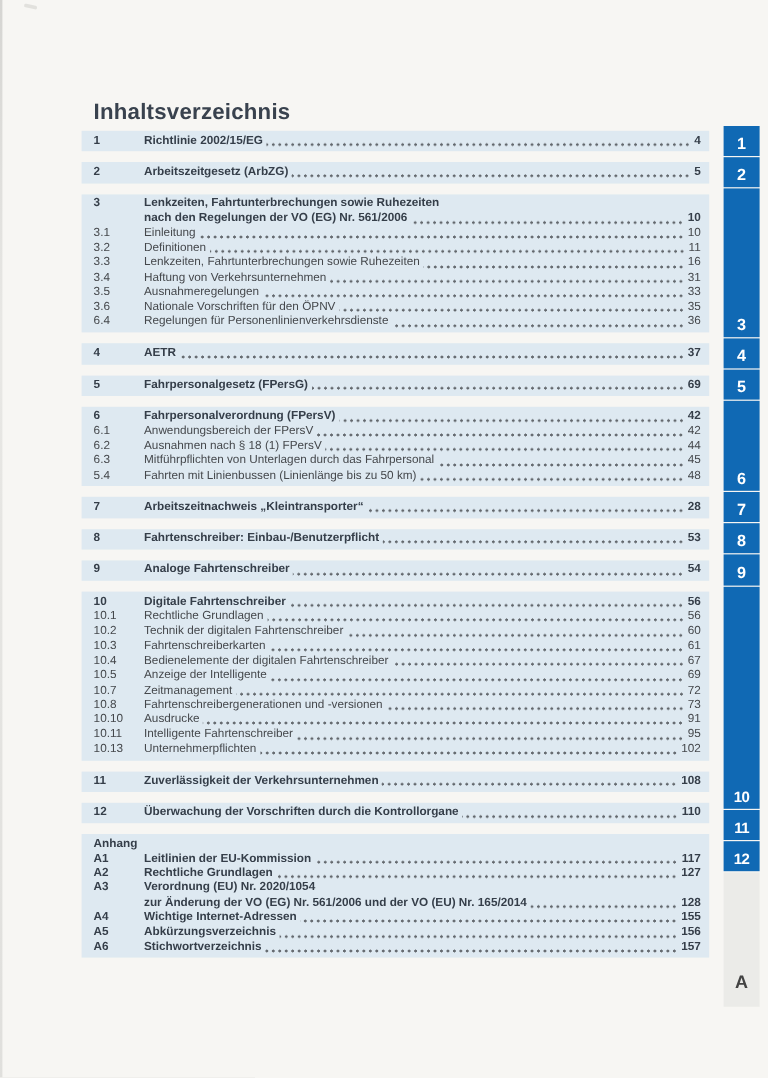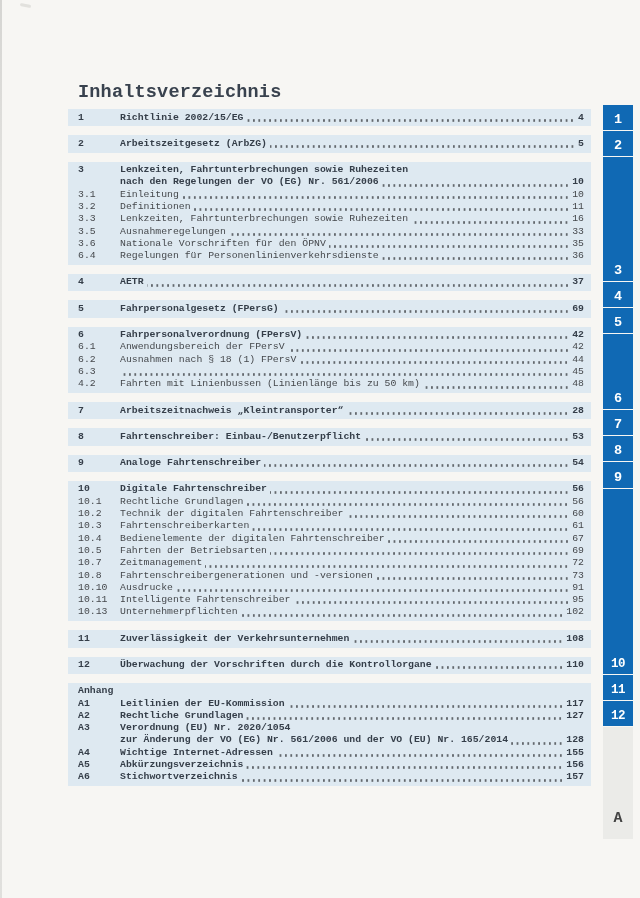--- a/index.html
+++ b/index.html
@@ -2,21 +2,21 @@
 <html><head>
 <meta charset="utf-8">
 <style>
   html,body { margin:0; padding:0; background:#e9e9e7; }
   .page {
     position:relative;
     width:640px; height:898px;
     margin:0 auto;
     background:#f7f6f3;
     overflow:hidden;
-    font-family:Liberation Mono, monospace;
+    font-family:Liberation Sans, sans-serif;
     --tab-blue:#1069b4;
     --tab-gray:#ebebe8;
     --band:#dee9f1;
   }
   .scan-edge {
     position:absolute; left:0; top:0; width:2px; height:100%;
     background:linear-gradient(to bottom,#b4b4b1,#d9d9d6 30%,#c9c9c6);
     opacity:.5;
   }
   .corner-smudge {
@@ -111,20 +111,26 @@
           <div class="leader"></div>
           <div class="pg">11</div>
         </div>
         <div class="row">
           <div class="num">3.3</div>
           <div class="t">Lenkzeiten, Fahrtunterbrechungen sowie Ruhezeiten</div>
           <div class="leader"></div>
           <div class="pg">16</div>
         </div>
         <div class="row">
+          <div class="num">3.4</div>
+          <div class="t">Haftung von Verkehrsunternehmen</div>
+          <div class="leader"></div>
+          <div class="pg">31</div>
+        </div>
+        <div class="row">
           <div class="num">3.5</div>
           <div class="t">Ausnahmeregelungen</div>
           <div class="leader"></div>
           <div class="pg">33</div>
         </div>
         <div class="row">
           <div class="num">3.6</div>
           <div class="t">Nationale Vorschriften für den ÖPNV</div>
           <div class="leader"></div>
           <div class="pg">35</div>
@@ -166,25 +172,26 @@
           <div class="pg">42</div>
         </div>
         <div class="row">
           <div class="num">6.2</div>
           <div class="t">Ausnahmen nach § 18 (1) FPersV</div>
           <div class="leader"></div>
           <div class="pg">44</div>
         </div>
         <div class="row">
           <div class="num">6.3</div>
+          <div class="t">Mitführpflichten von Unterlagen durch das Fahrpersonal</div>
           <div class="leader"></div>
           <div class="pg">45</div>
         </div>
         <div class="row">
-          <div class="num">4.2</div>
+          <div class="num">5.4</div>
           <div class="t">Fahrten mit Linienbussen (Linienlänge bis zu 50 km)</div>
           <div class="leader"></div>
           <div class="pg">48</div>
         </div>
       </div>
       <div class="toc-group">
         <div class="row bold">
           <div class="num">7</div>
           <div class="t">Arbeitszeitnachweis „Kleintransporter“</div>
           <div class="leader"></div>
@@ -233,21 +240,21 @@
           <div class="pg">61</div>
         </div>
         <div class="row">
           <div class="num">10.4</div>
           <div class="t">Bedienelemente der digitalen Fahrtenschreiber</div>
           <div class="leader"></div>
           <div class="pg">67</div>
         </div>
         <div class="row">
           <div class="num">10.5</div>
-          <div class="t">Fahrten der Betriebsarten</div>
+          <div class="t">Anzeige der Intelligente</div>
           <div class="leader"></div>
           <div class="pg">69</div>
         </div>
         <div class="row">
           <div class="num">10.7</div>
           <div class="t">Zeitmanagement</div>
           <div class="leader"></div>
           <div class="pg">72</div>
         </div>
         <div class="row">

